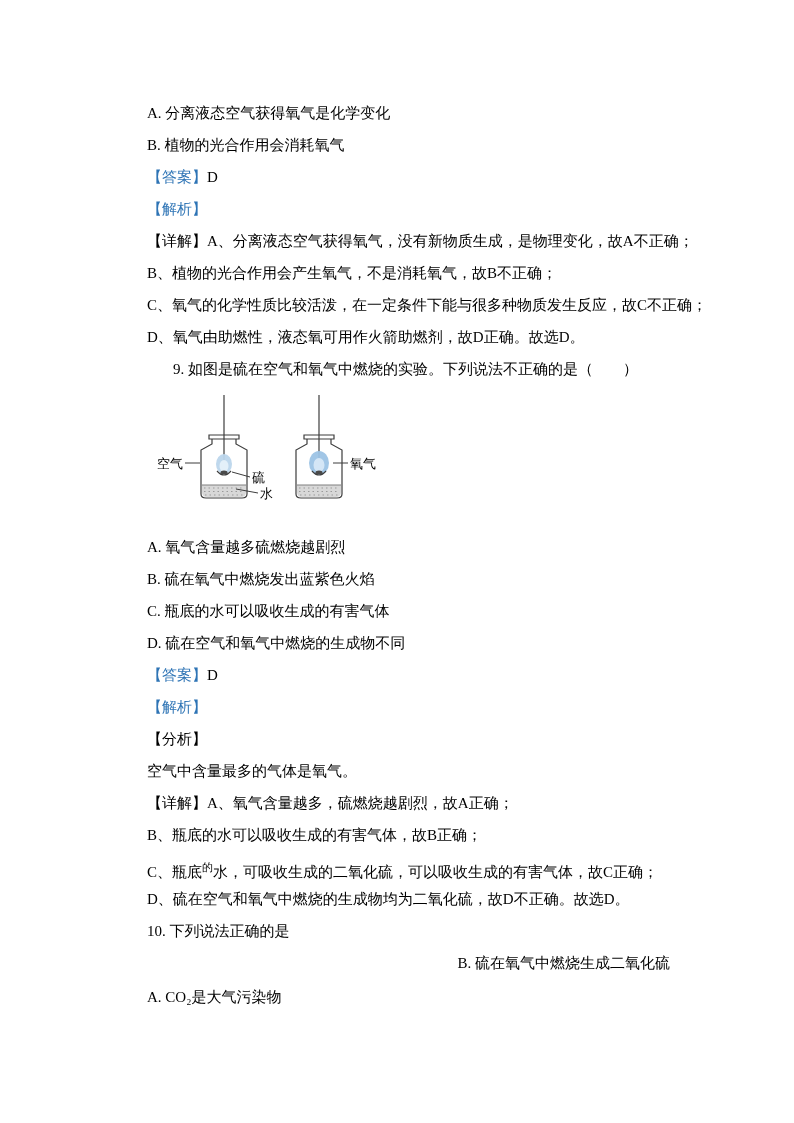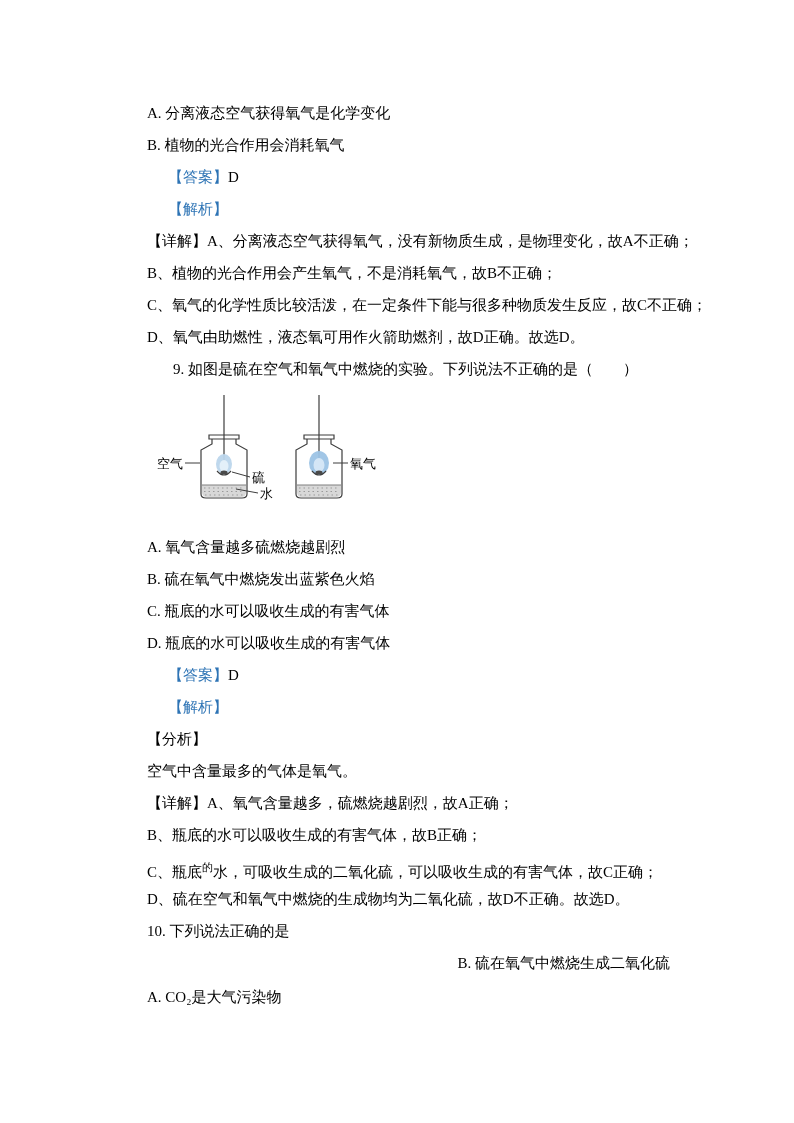--- a/index.html
+++ b/index.html
@@ -19,21 +19,21 @@
   .content {
     padding: 97px 90px 0 113px;
   }
   .line {
     font-size: 15px;
     line-height: 32px;
     height: 32px;
     white-space: nowrap;
     color: #000000;
   }
-  .blue { color: #2e74b5; margin-left: 21px; }
+  .blue { color: #2e74b5; }
   .indent { text-indent: 26px; }
   .sup {
     font-size: 11px;
     vertical-align: 6px;
   }
   .diagram {
     height: 146px;
     padding: 8px 0 0 2px;
   }
   .diagram svg { display: block; }
@@ -114,21 +114,21 @@
         <text x="8" y="75">空气</text>
         <text x="103" y="89">硫</text>
         <text x="111" y="105">水</text>
         <text x="201" y="75">氧气</text>
       </svg>
     </figure>
 
     <p class="line">A. 氧气含量越多硫燃烧越剧烈</p>
     <p class="line">B. 硫在氧气中燃烧发出蓝紫色火焰</p>
     <p class="line">C. 瓶底的水可以吸收生成的有害气体</p>
-    <p class="line">D. 瓶底的水可以吸收生成的有害气体</p>
+    <p class="line">D. 硫在空气和氧气中燃烧的生成物不同</p>
 
     <p class="line"><span class="blue">【答案】</span><span>D</span></p>
     <p class="line"><span class="blue">【解析】</span></p>
     <p class="line"><span>【分析】</span></p>
     <p class="line">空气中含量最多的气体是氧气。</p>
     <p class="line">【详解】A、氧气含量越多，硫燃烧越剧烈，故A正确；</p>
     <p class="line">B、瓶底的水可以吸收生成的有害气体，故B正确；</p>
     <p class="line"><span>C、瓶底</span><span class="sup">的</span><span>水，可吸收生成的二氧化硫，可以吸收生成的有害气体，故C正确；</span></p>
     <p class="line">D、硫在空气和氧气中燃烧的生成物均为二氧化硫，故D不正确。故选D。</p>
 

